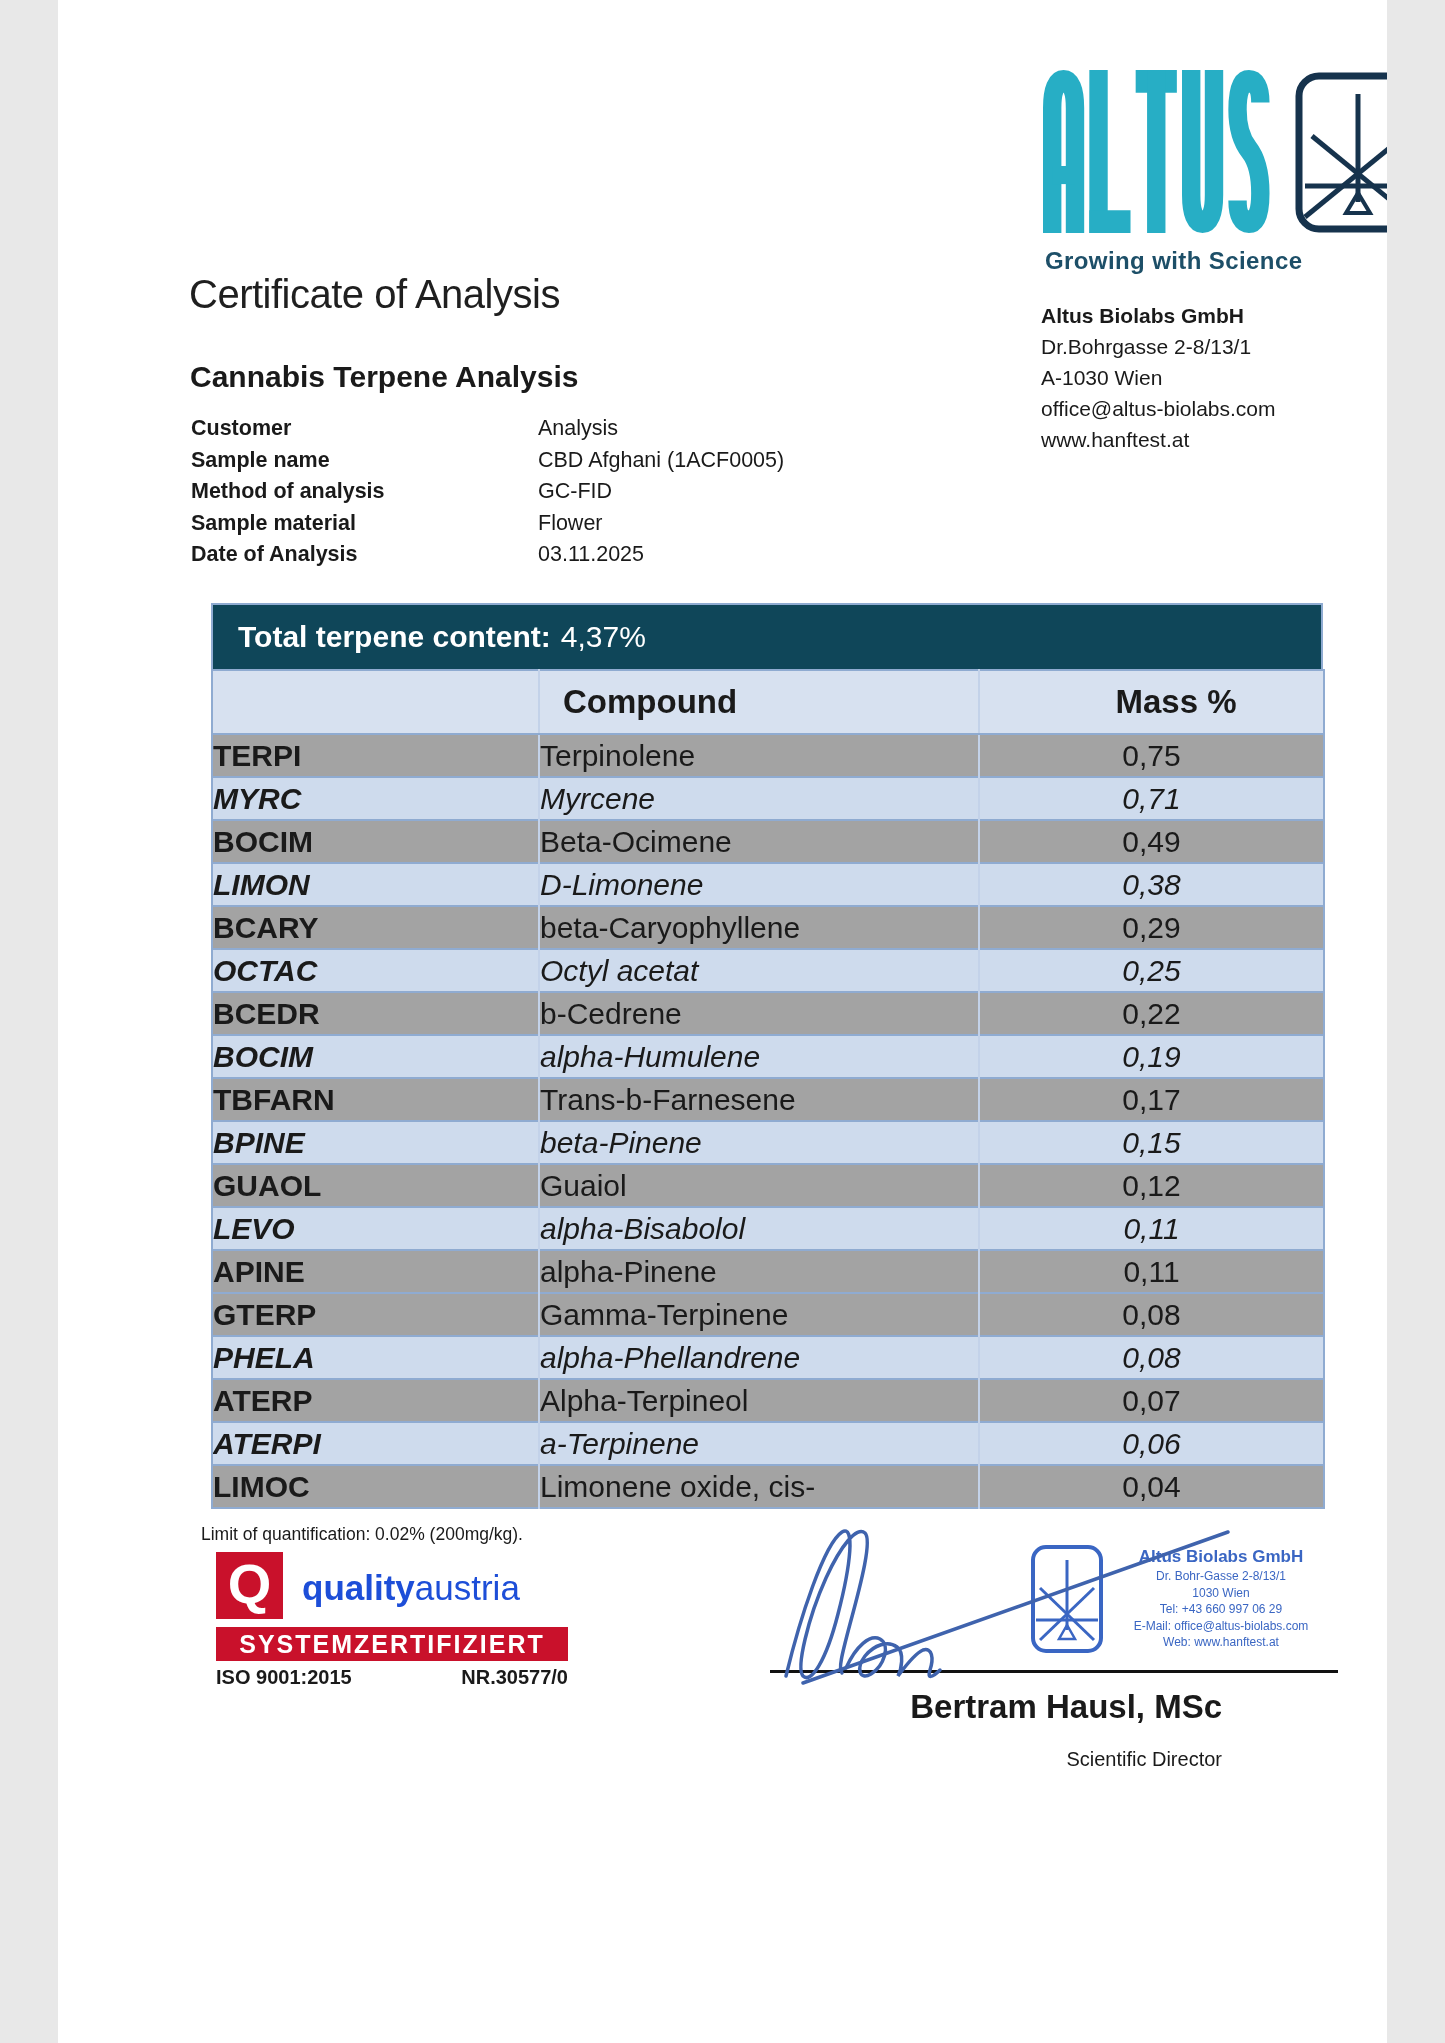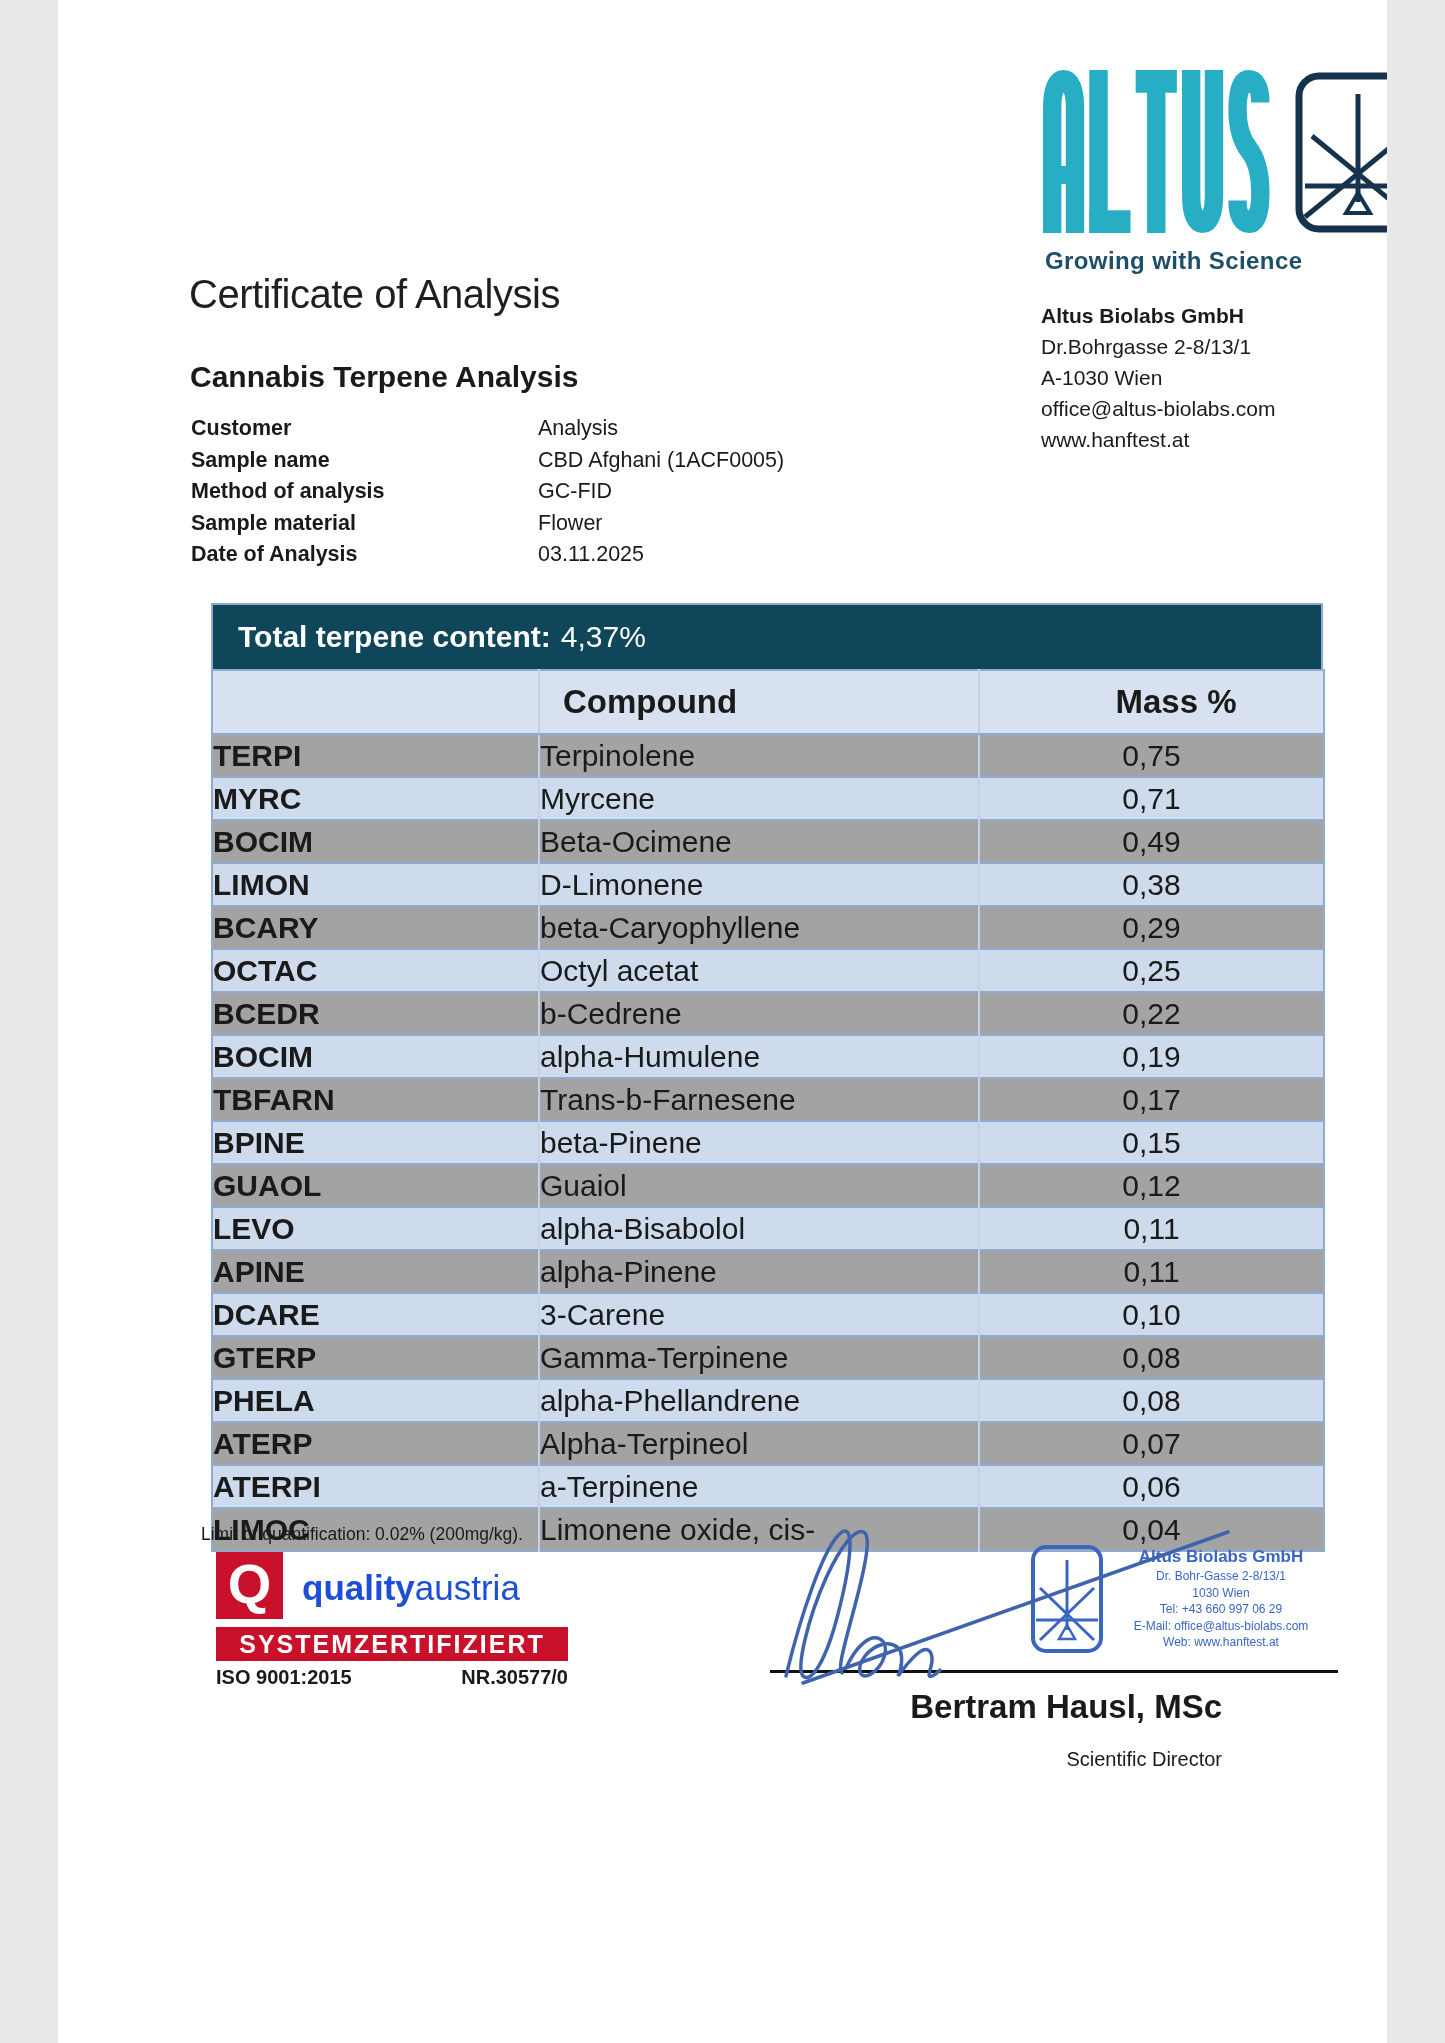--- a/index.html
+++ b/index.html
@@ -33,21 +33,21 @@
   .banner .blabel{font-weight:700;margin-right:10px;}
   table.terps{width:100%;border-collapse:collapse;table-layout:fixed;
     border:2px solid var(--border-strong);}
   table.terps th{height:60px;background:var(--header-row-bg);font-size:33px;font-weight:700;
     border-bottom:2px solid var(--border-strong);}
   th.th-code{}
   th.th-compound{text-align:left;padding-left:23px;}
   th.th-mass{text-align:center;padding-left:50px;}
   table.terps td{height:41px;font-size:30px;padding:0;white-space:nowrap;overflow:hidden;}
   table.terps tbody tr{background:#a3a3a3;}
-  table.terps tbody tr.stripe{background:var(--stripe-bg);}
+  table.terps tbody tr.stripe{background:var(--stripe-bg);font-style:italic;}
   table.terps tbody td{border-top:2px solid var(--border-strong);}
   td.td-code{font-weight:700;padding-left:16px;}
   td.td-compound{padding-left:16px;border-left:2px solid var(--border-light);}
   td.td-mass{text-align:center;padding-left:50px;border-left:2px solid var(--border-light);}
   th.th-compound{border-left:2px solid var(--border-light);}
   th.th-mass{border-left:2px solid var(--border-light);}
   
   .loq{position:absolute;left:143px;top:1524px;font-size:17.5px;}
   .q-box{position:absolute;left:158px;top:1552px;width:67px;height:67px;background:var(--red);
     color:#fff;display:flex;align-items:center;justify-content:center;
@@ -204,25 +204,20 @@
           <tr class="stripe">
             <td class="td-code">LEVO</td>
             <td class="td-compound">alpha-Bisabolol</td>
             <td class="td-mass">0,11</td>
           </tr>
           <tr>
             <td class="td-code">APINE</td>
             <td class="td-compound">alpha-Pinene</td>
             <td class="td-mass">0,11</td>
           </tr>
-          <tr class="stripe">
-            <td class="td-code">DCARE</td>
-            <td class="td-compound">3-Carene</td>
-            <td class="td-mass">0,10</td>
-          </tr>
           <tr>
             <td class="td-code">GTERP</td>
             <td class="td-compound">Gamma-Terpinene</td>
             <td class="td-mass">0,08</td>
           </tr>
           <tr class="stripe">
             <td class="td-code">PHELA</td>
             <td class="td-compound">alpha-Phellandrene</td>
             <td class="td-mass">0,08</td>
           </tr>

